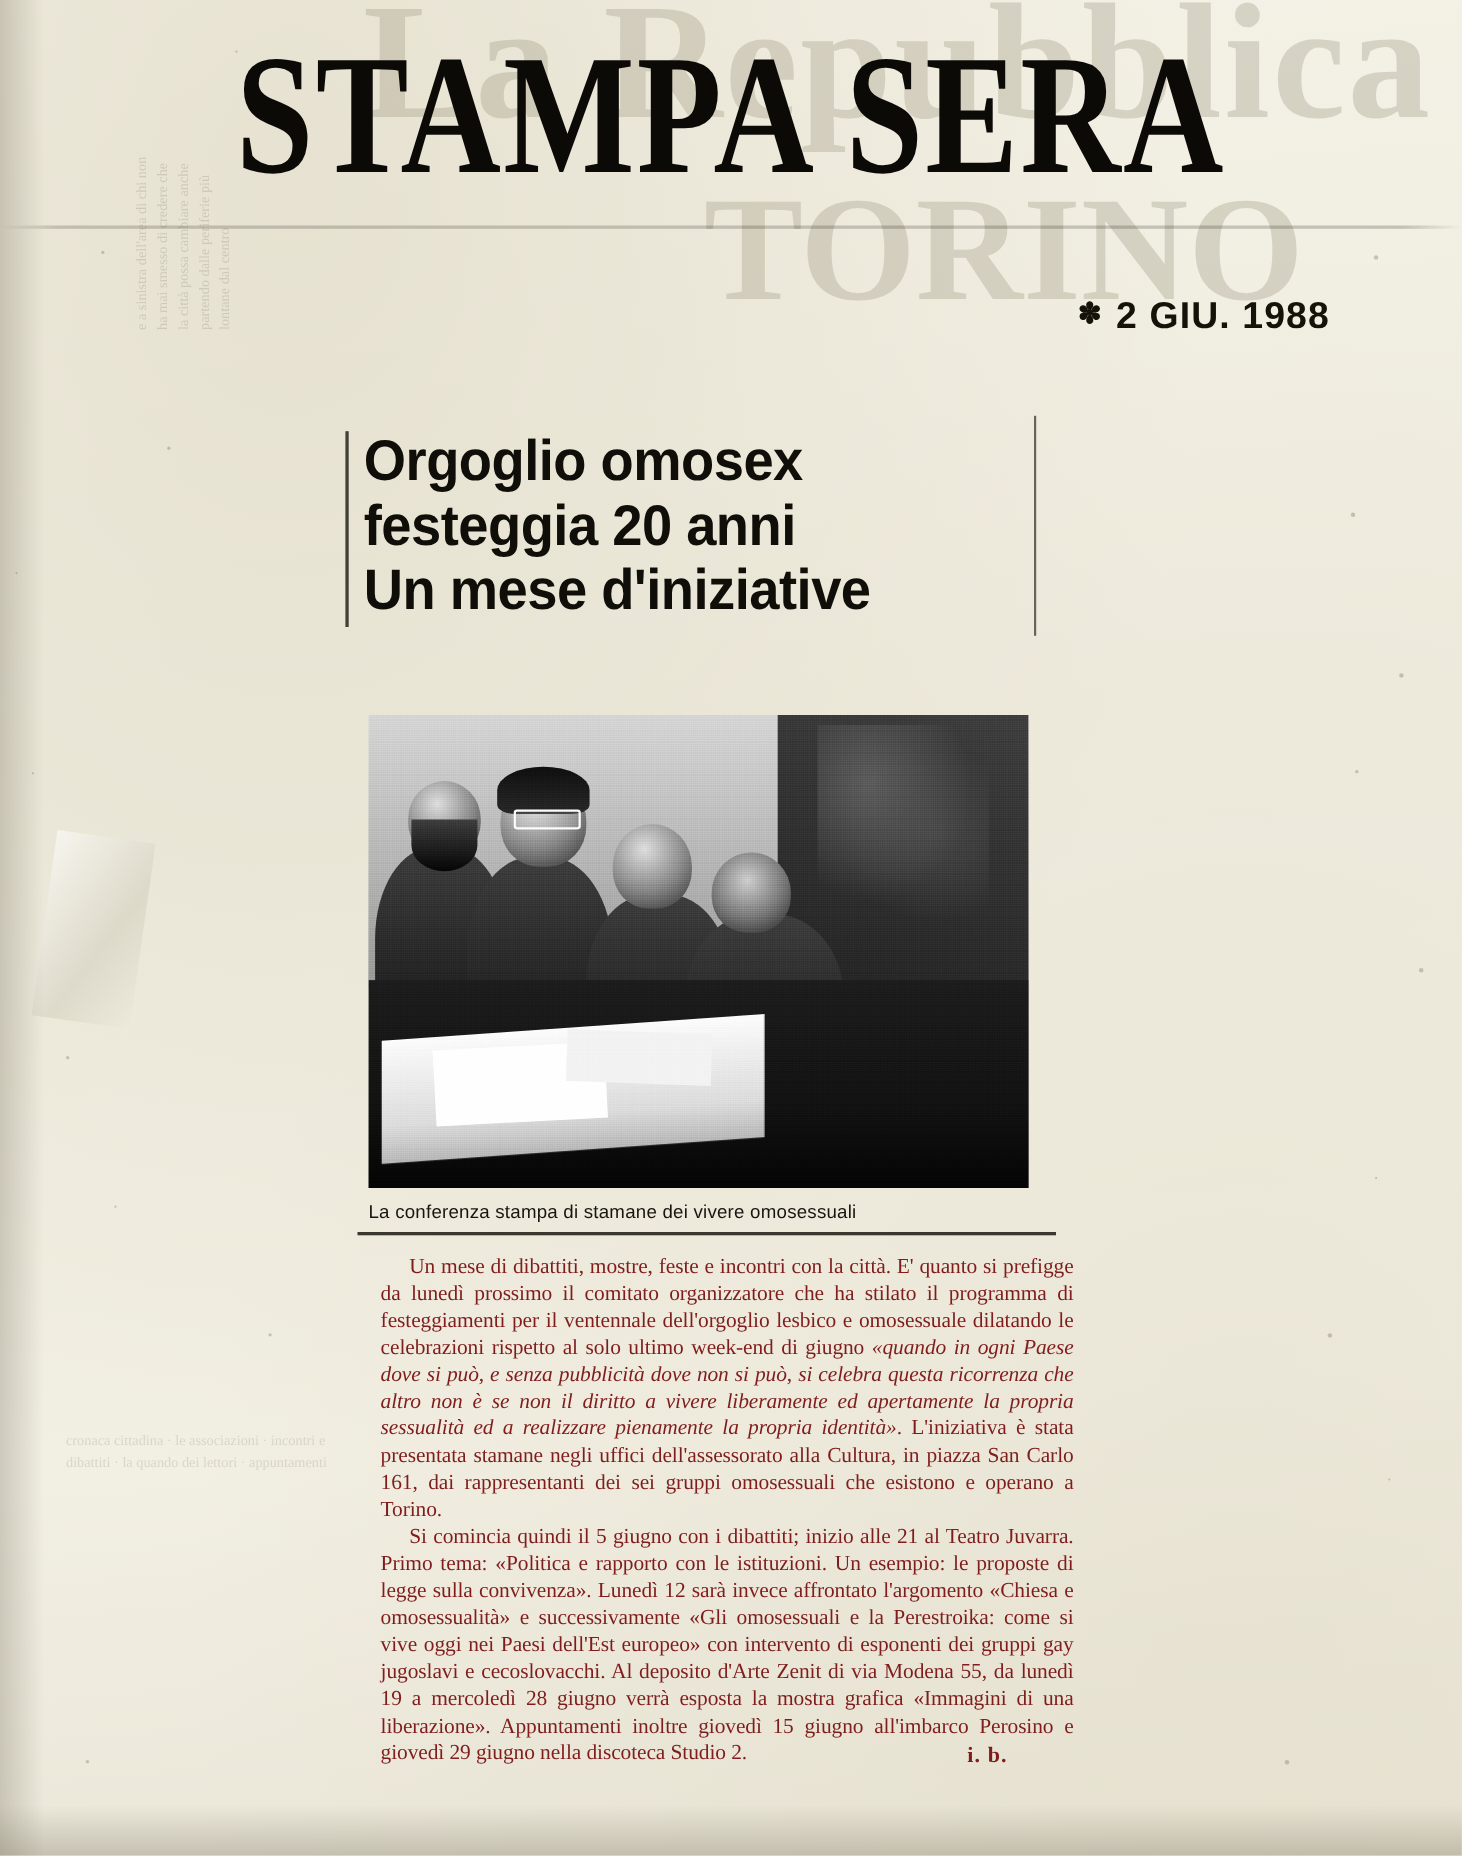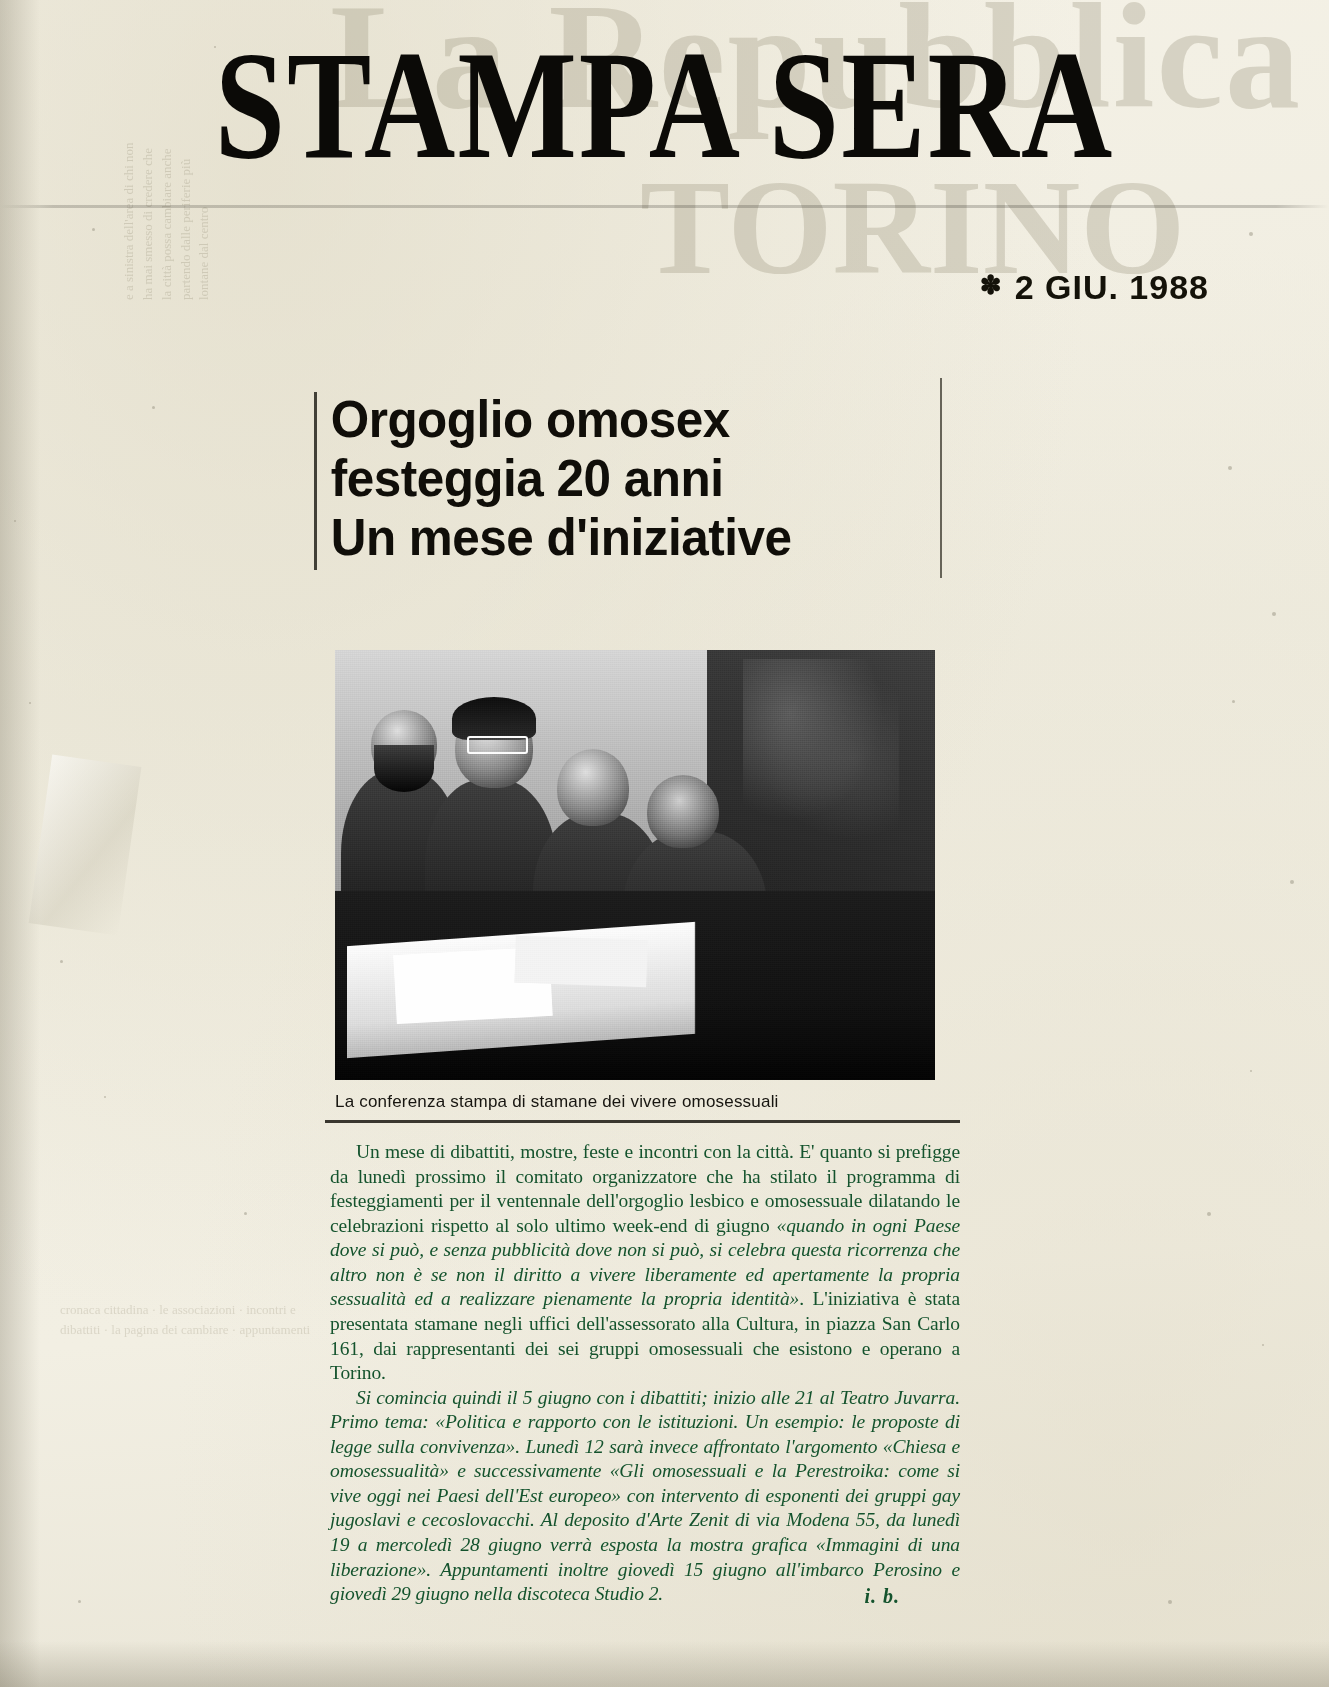--- a/index.html
+++ b/index.html
@@ -272,41 +272,41 @@
     top: 1120px;
     width: 635px;
     height: 3px;
     background: #26241c;
     opacity: .9;
   }
 
   
   .body {
     position: absolute;
-    left: 330px;
+    left: 346px;
     top: 1140px;
     width: 630px;
     font-family: "Liberation Serif", serif;
     font-size: 19.5px;
     line-height: 1.26;
     text-align: justify;
-    color: #14532d;
+    color: #7f1d1d;
     letter-spacing: -0.1px;
   }
   .body p { margin: 0; text-indent: 26px; }
   .body .ital { font-style: italic; }
   .byline {
     position: absolute;
     right: 60px;
     bottom: -2px;
     font-weight: bold;
     font-size: 20px;
     letter-spacing: 1px;
   }
-  .body-bottomwrap { position: relative; font-style: italic; }
+  .body-bottomwrap { position: relative; }
 
   .edge-shadow {
     position: absolute;
     left: 0; top: 0; bottom: 0; width: 40px;
     background: linear-gradient(90deg, rgba(120,114,95,0.30) 0%, rgba(120,114,95,0) 100%);
     pointer-events: none;
   }
   .edge-shadow-b {
     position: absolute;
     left: 0; right: 0; bottom: 0; height: 46px;
@@ -322,21 +322,21 @@
   }
 </style>
 </head>
 <body>
 
 <div class="paper"></div>
 
 <div class="ghost ghost-1">La Repubblica</div>
 <div class="ghost ghost-2">TORINO</div>
 <div class="ghost-col">e a sinistra dell'area di chi non ha mai smesso di credere che la città possa cambiare anche partendo dalle periferie più lontane dal centro</div>
-<div class="ghost-col2">cronaca cittadina · le associazioni · incontri e dibattiti · la pagina dei cambiare · appuntamenti</div>
+<div class="ghost-col2">cronaca cittadina · le associazioni · incontri e dibattiti · la quando dei lettori · appuntamenti</div>
 
 <div class="masthead">STAMPA SERA</div>
 <div class="mast-rule"></div>
 
 <div class="datestamp">
   <span class="star">✽</span>
   <span>2 GIU. 1988</span>
 </div>
 
 <div class="rule-left"></div>

